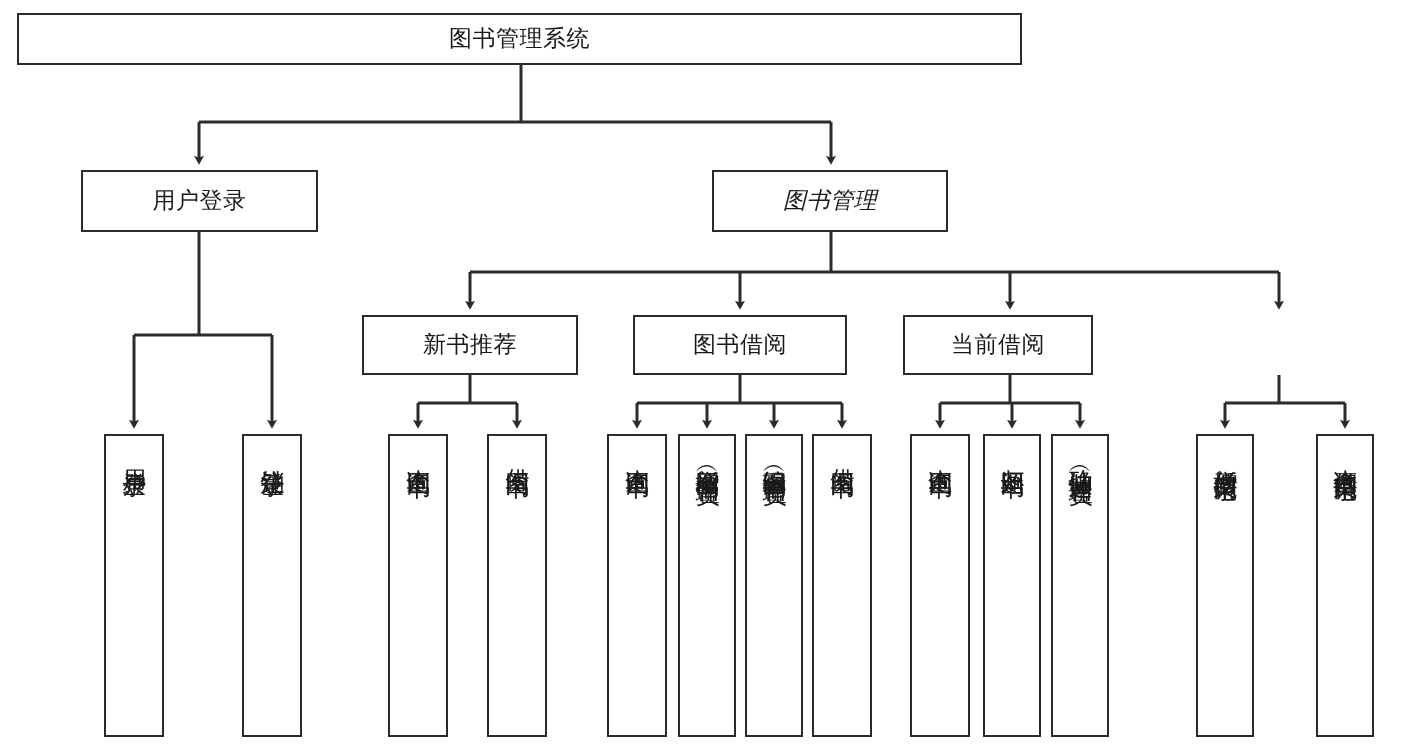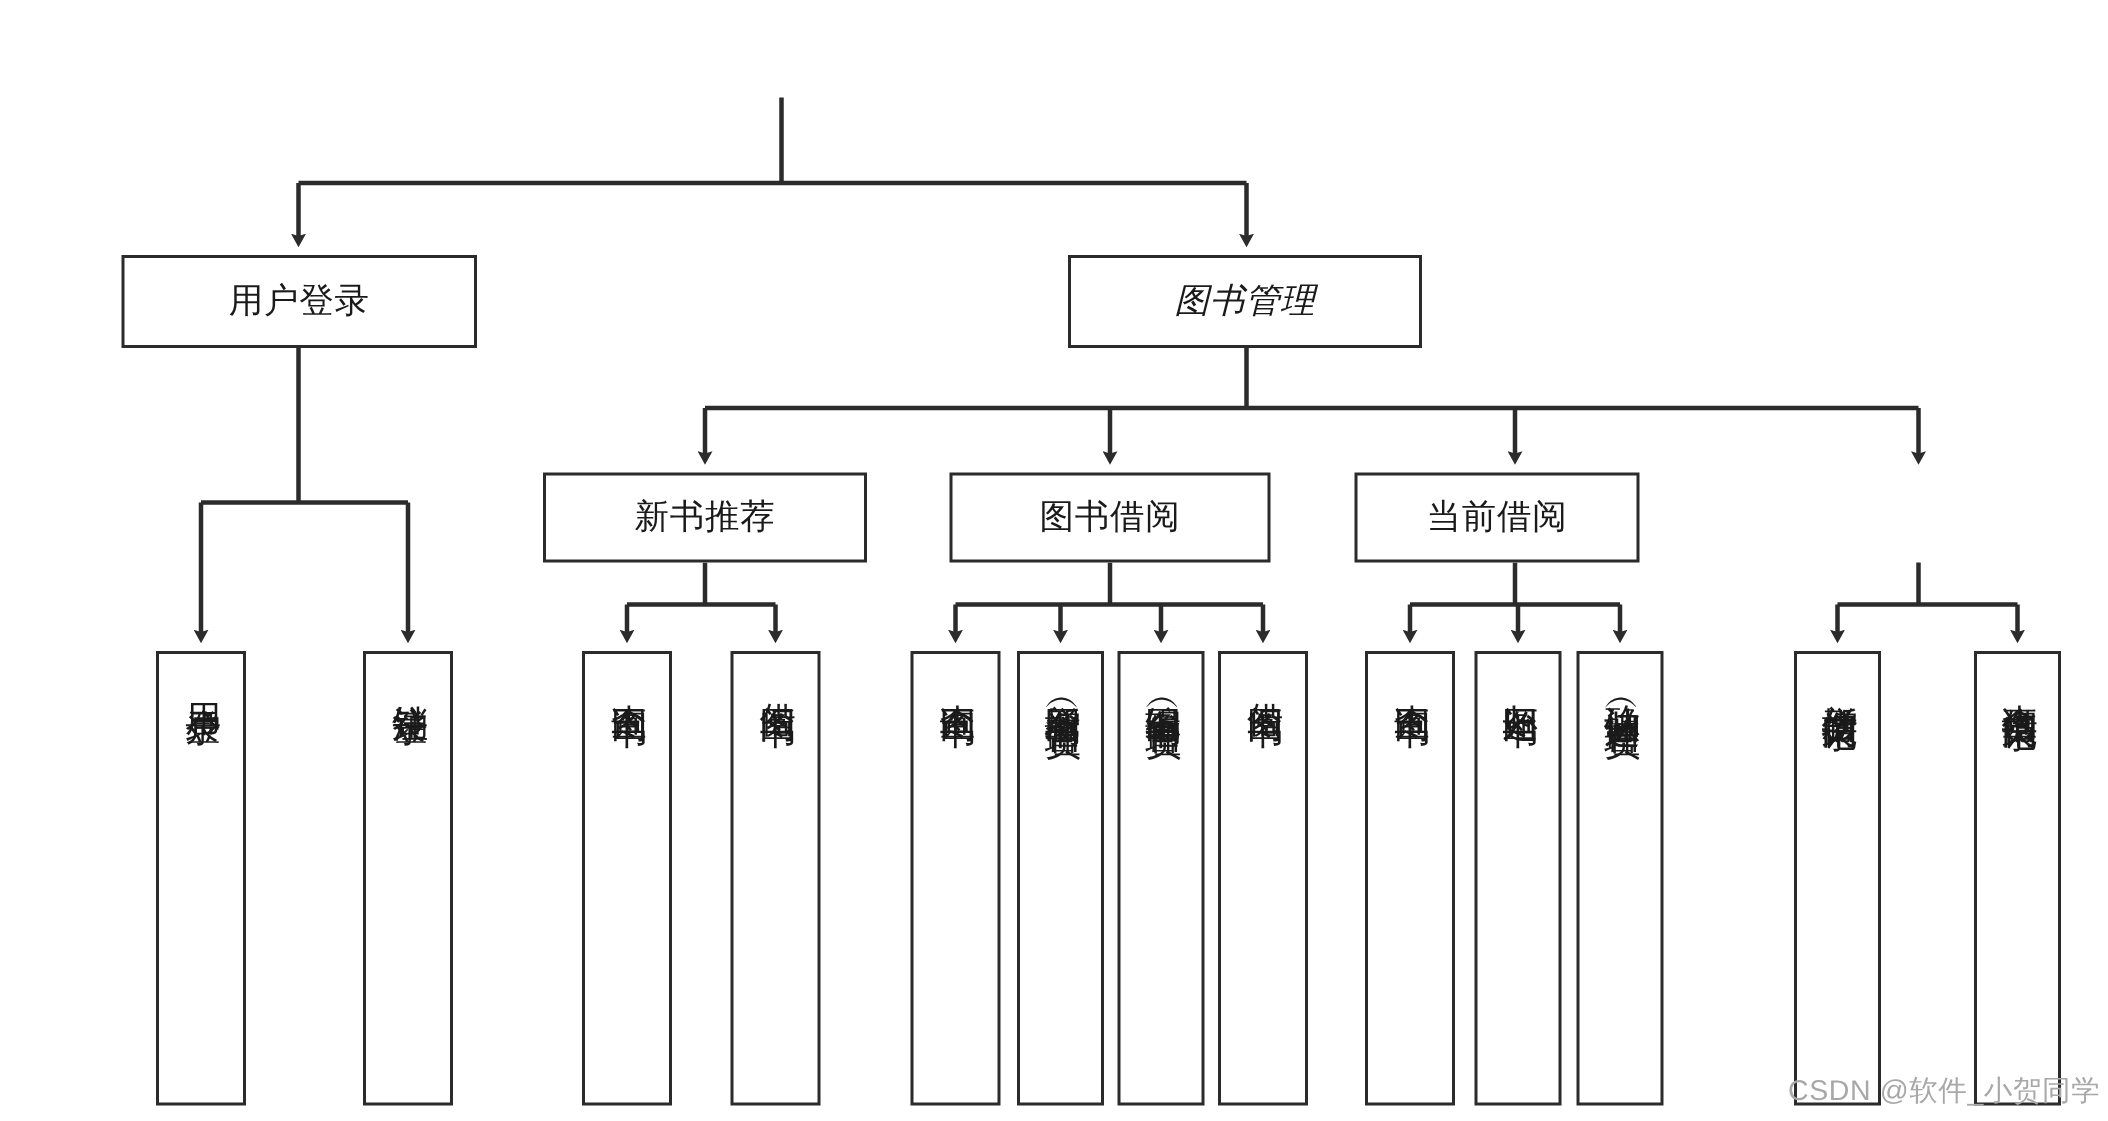--- a/index.html
+++ b/index.html
@@ -115,20 +115,23 @@
       <path d="M1012,403 L1012,424" marker-end="url(#arrow)"></path>
       <path d="M1080,403 L1080,424" marker-end="url(#arrow)"></path>
 
       <path d="M1279,375 L1279,403"></path>
       <path d="M1225,403 L1345,403"></path>
       <path d="M1225,403 L1225,424" marker-end="url(#arrow)"></path>
       <path d="M1345,403 L1345,424" marker-end="url(#arrow)"></path>
     </g>
   </svg>
 
+  <div class="node horiz root" style="left: 17px; top: 13px; width: 1005px; height: 52px;">
+    <span class="label">图书管理系统</span>
+  </div>
 
   <div class="node horiz" style="left: 81px; top: 170px; width: 237px; height: 62px;">
     <span class="label">用户登录</span>
   </div>
   <div class="node horiz" style="left: 712px; top: 170px; width: 236px; height: 62px; font-style: italic;">
     <span class="label">图书管理</span>
   </div>
 
   <div class="node horiz" style="left: 362px; top: 315px; width: 216px; height: 60px;">
     <span class="label">新书推荐</span>
@@ -173,15 +176,14 @@
   <div class="node vert" style="left: 1051px; top: 434px; width: 58px; height: 303px;">
     <span class="label">确认归还（管理员）</span>
   </div>
   <div class="node vert" style="left: 1196px; top: 434px; width: 58px; height: 303px;">
     <span class="label">新增借阅记录</span>
   </div>
   <div class="node vert" style="left: 1316px; top: 434px; width: 58px; height: 303px;">
     <span class="label">查询借阅记录</span>
   </div>
 
-  <div class="watermark" style="left: 1192px; top: 714px;">CSDN @软件_小贺同学</div>
 
 </div>
 
 </body></html>

